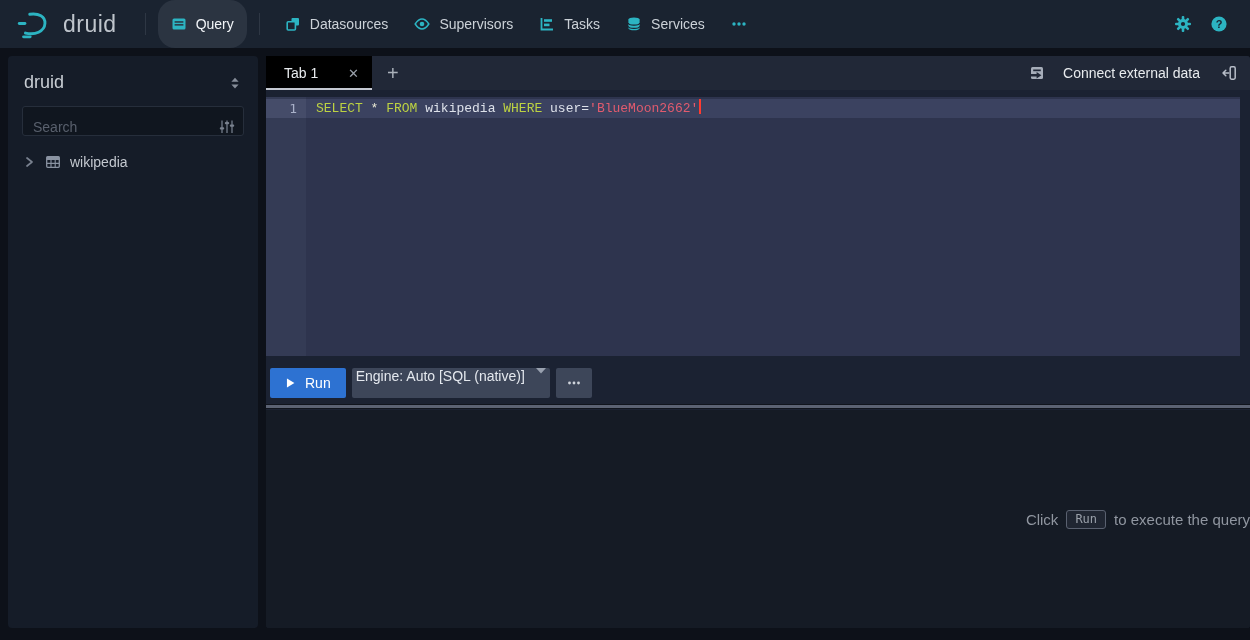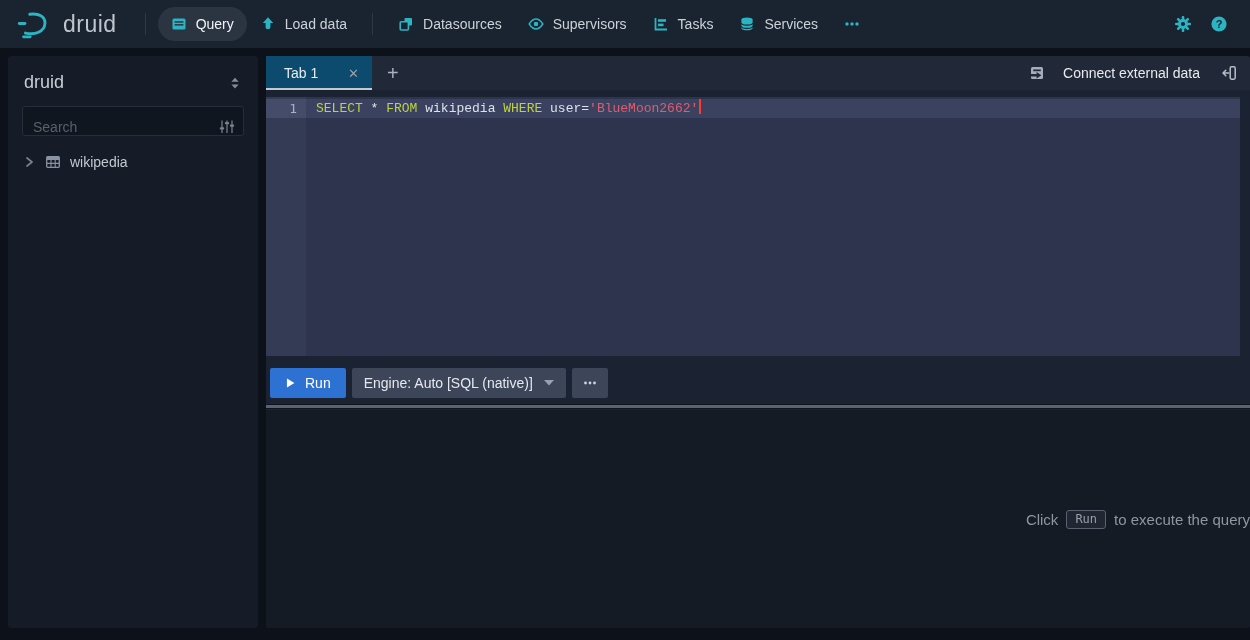--- a/index.html
+++ b/index.html
@@ -5,21 +5,21 @@
   * { margin:0; padding:0; box-sizing:border-box; }
   body { background:#0d1119; font-family:"Liberation Sans", sans-serif; }
   .stage { position:relative; width:1250px; height:640px; background:#0d1119; overflow:hidden; }
 
   
   .navbar { position:absolute; left:0; top:0; width:1250px; height:48px; background:#1a2330;
             display:flex; align-items:center; padding:0 14px; }
   .brand { display:flex; align-items:center; gap:9px; margin-right:16px; cursor:pointer; }
   .brand-text { font-size:23px; color:#bfc5cc; letter-spacing:.5px; }
   .nav-sep { width:1px; height:22px; background:#2e3744; margin:0 12px; }
-  .nav-item { display:flex; align-items:center; gap:9px; padding:8px 13px; height:34px;
+  .nav-item { display:flex; align-items:center; gap:9px; padding:8px 13px; height:48px;
               border-radius:17px; color:#ccd2d8; font-size:14px; cursor:pointer; }
   .nav-item.active { background:#2b3441; color:#f2f5f8; }
   .nav-right { margin-left:auto; display:flex; align-items:center; gap:18px; padding-right:8px; }
   .nav-right .icon-btn { cursor:pointer; display:flex; }
 
   
   .sidebar { position:absolute; left:8px; top:56px; width:250px; height:572px;
              background:#151c28; border-radius:4px; }
   .sb-header { display:flex; align-items:center; justify-content:space-between; padding:16px 16px 13px 16px; }
   .sb-title { font-size:18px; color:#c9ced4; }
@@ -31,21 +31,21 @@
   .sb-filter { padding-right:8px; display:flex; cursor:pointer; }
   .sb-tree { margin-top:13px; }
   .tree-item { display:flex; align-items:center; gap:9px; padding:5px 14px; color:#c3c8cf;
                font-size:14px; cursor:pointer; }
 
   
   .main { position:absolute; left:266px; top:56px; width:984px; height:572px;
           background:#1b2232; border-radius:3px; }
   .tabbar { position:absolute; top:0; left:0; right:0; height:34px; background:#212837;
             border-radius:3px 3px 0 0; display:flex; align-items:center; }
-  .tab { position:relative; height:34px; width:106px; background:#0c4a6e; display:flex;
+  .tab { position:relative; height:34px; width:106px; background:#000000; display:flex;
          align-items:center; justify-content:space-between; padding:0 13px 0 18px; cursor:pointer; }
   .tab::after { content:""; position:absolute; left:0; right:0; bottom:0; height:2px; background:#c4c9d2; }
   .tab-label { font-size:14px; color:#e9ecef; }
   .tab-close { color:#9aa1ab; font-size:13px; cursor:pointer; line-height:1; }
   .tab-add { margin-left:15px; color:#aab1ba; font-size:20px; font-weight:300; cursor:pointer; line-height:1; }
   .connect-btn { margin-left:auto; display:flex; gap:18px; color:#e8ebee;
                  font-size:14px; cursor:pointer; }
   .panel-btn { margin:0 13px 0 21px; display:flex; cursor:pointer; }
 
   
@@ -61,22 +61,22 @@
   .tok-plain { color:#dde1ea; }
   .tok-str { color:#e25b6e; }
   .cursor { display:inline-block; width:2px; height:15px; background:#ff3b30;
             vertical-align:-2px; margin-left:1px; }
 
   
   .runbar { position:absolute; left:0; top:306px; height:42px; display:flex; align-items:center;
             gap:6px; padding-left:4px; }
   .run-btn { display:flex; align-items:center; gap:9px; background:#2d72d2; color:#ffffff;
              font-size:14px; height:30px; padding:0 15px; border-radius:2px; cursor:pointer; }
-  .engine-btn { display:flex; align-items:center; gap:11px; background:#3d4659; color:#e4e8ee;
-                font-size:14px; height:30px; padding:0 12px; border-radius:2px; cursor:pointer; }
+  .engine-btn { display:flex; align-items:flex-start; gap:11px; background:#3d4659; color:#e4e8ee;
+                font-size:14px; height:30px; padding:0 4px; border-radius:2px; cursor:pointer; }
   .more-btn { background:#3d4659; height:30px; width:36px; border-radius:2px; display:flex;
               align-items:center; justify-content:center; cursor:pointer; }
 
   
   .splitter { position:absolute; left:0; top:348px; height:5px; width:100%; background:#5b6273;
               border-top:1px solid #10141d; border-bottom:1px solid #10141d; cursor:row-resize; }
   .results { position:absolute; left:0; top:354px; bottom:0; width:100%; background:#151b25;
              border-radius:0 0 3px 3px; display:flex; align-items:center; justify-content:flex-end; }
   .hint { color:#9096a0; font-size:15px; display:flex; align-items:center; gap:8px; }
   .kbd { font-family:"DejaVu Sans Mono", monospace; font-size:12px; color:#9aa0aa;
@@ -100,26 +100,20 @@
 
     <div class="nav-item active">
       <svg width="16" height="16" viewBox="0 0 16 16">
         <rect x="1.5" y="2.5" width="13" height="11" rx="1.5" fill="#2cb4c2"></rect>
         <rect x="3.6" y="5.2" width="8.8" height="1.5" fill="#2b3441"></rect>
         <rect x="3.6" y="8.1" width="8.8" height="1.5" fill="#2b3441"></rect>
       </svg>
       <span>Query</span>
     </div>
 
-    <div class="nav-item">
-      <svg width="16" height="16" viewBox="0 0 16 16">
-        <path d="M8 1.2 L13.2 7 H10.4 V11.2 C10.4 13.7 5.6 13.7 5.6 11.2 V7 H2.8 Z" fill="#2cb4c2"></path>
-      </svg>
-      <span>Load data</span>
-    </div>
 
     <div class="nav-sep"></div>
 
     <div class="nav-item">
       <svg width="16" height="16" viewBox="0 0 16 16">
         <rect x="6.5" y="2" width="7.5" height="7.5" rx="1" fill="#2cb4c2"></rect>
         <rect x="2.2" y="5.8" width="8.2" height="8.2" rx="1" fill="#1a2330" stroke="#2cb4c2" stroke-width="1.6"></rect>
       </svg>
       <span>Datasources</span>
     </div>

